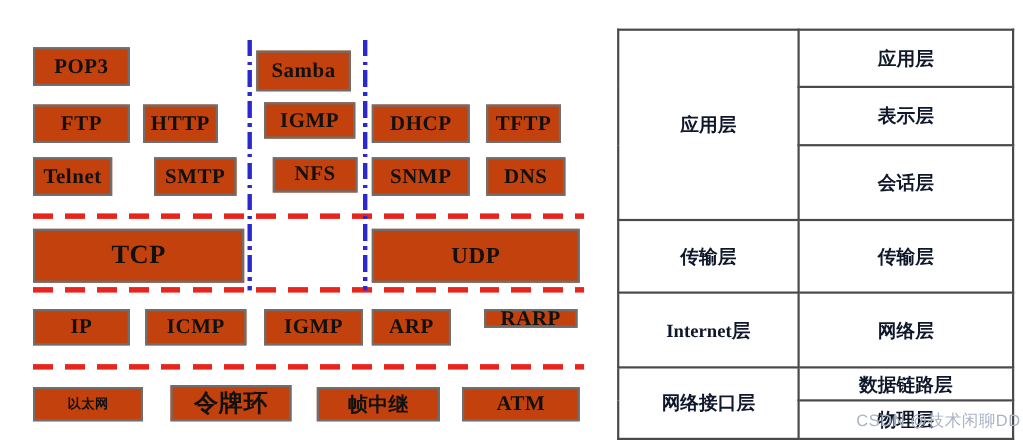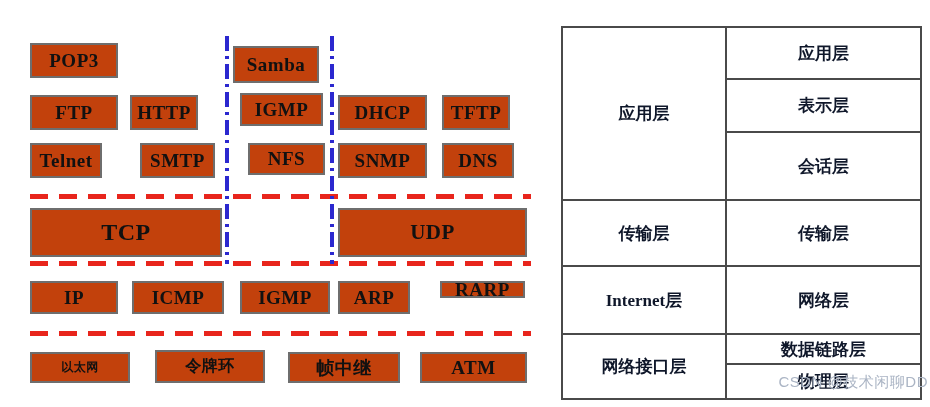--- a/index.html
+++ b/index.html
@@ -86,21 +86,21 @@
 
     <div class="pbox" style="left:30px;top:281px;width:88px;height:33px">IP</div>
     <div class="pbox" style="left:132px;top:281px;width:92px;height:33px">ICMP</div>
     <div class="pbox" style="left:240px;top:281px;width:90px;height:33px">IGMP</div>
     <div class="pbox" style="left:338px;top:281px;width:72px;height:33px">ARP</div>
     <div class="pbox" style="left:440px;top:281px;width:85px;height:17px">RARP</div>
 
     <div class="redline" style="top:331px"></div>
 
     <div class="pbox" style="left:30px;top:352px;width:100px;height:31px;font-size:12px">以太网</div>
-    <div class="pbox" style="left:155px;top:350px;width:110px;height:33px;font-size:16px">令牌环</div>
+    <div class="pbox" style="left:155px;top:350px;width:110px;height:33px;font-size:22px">令牌环</div>
     <div class="pbox" style="left:288px;top:352px;width:112px;height:31px;font-size:18px">帧中继</div>
     <div class="pbox" style="left:420px;top:352px;width:107px;height:31px">ATM</div>
 
     <div class="blueline" style="left:225px"></div>
     <div class="blueline" style="left:330px"></div>
   </div>
 
   <table class="layers-table">
     <colgroup>
         <col class="col-tcpip">

